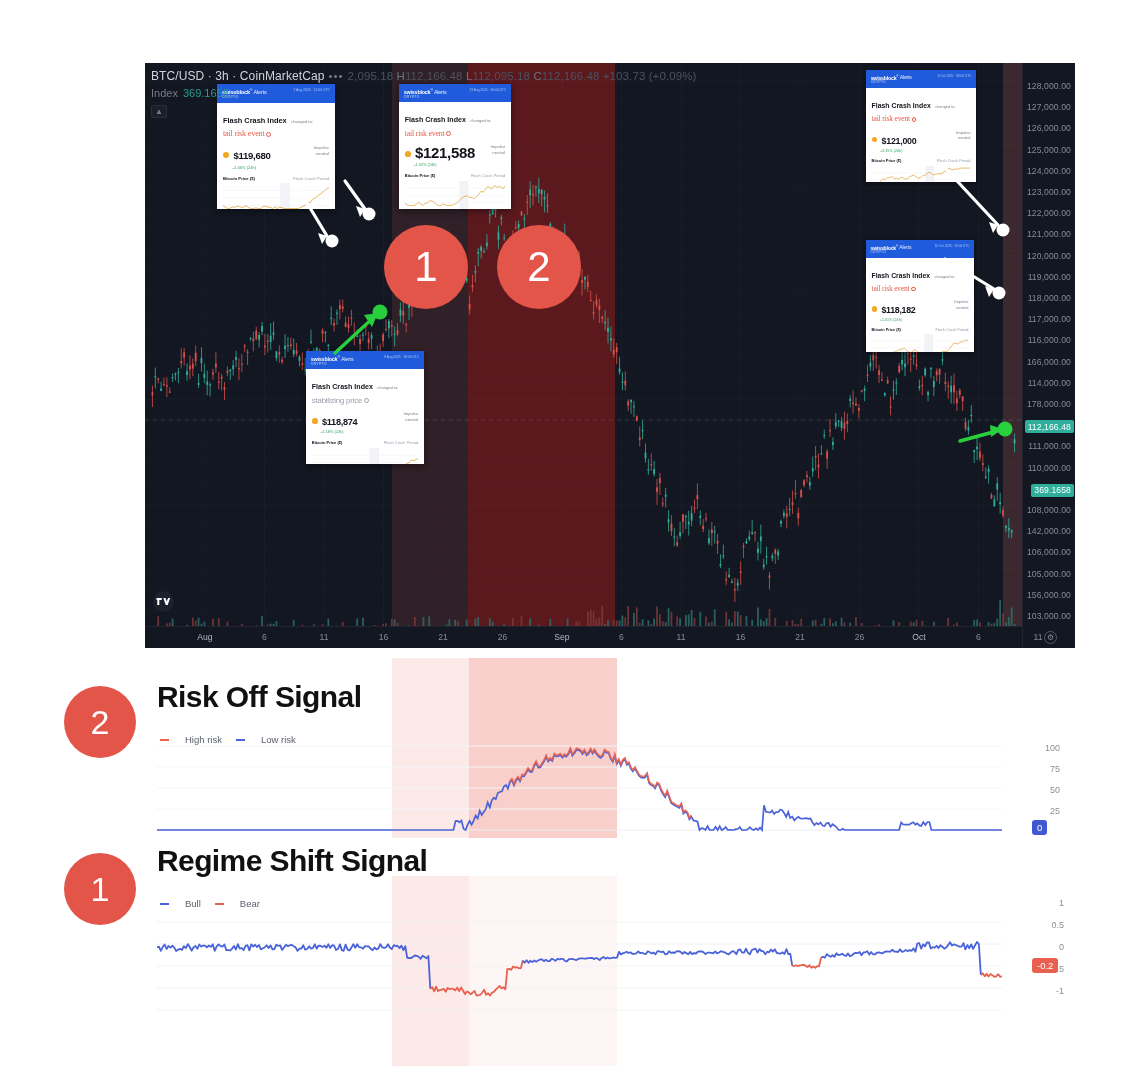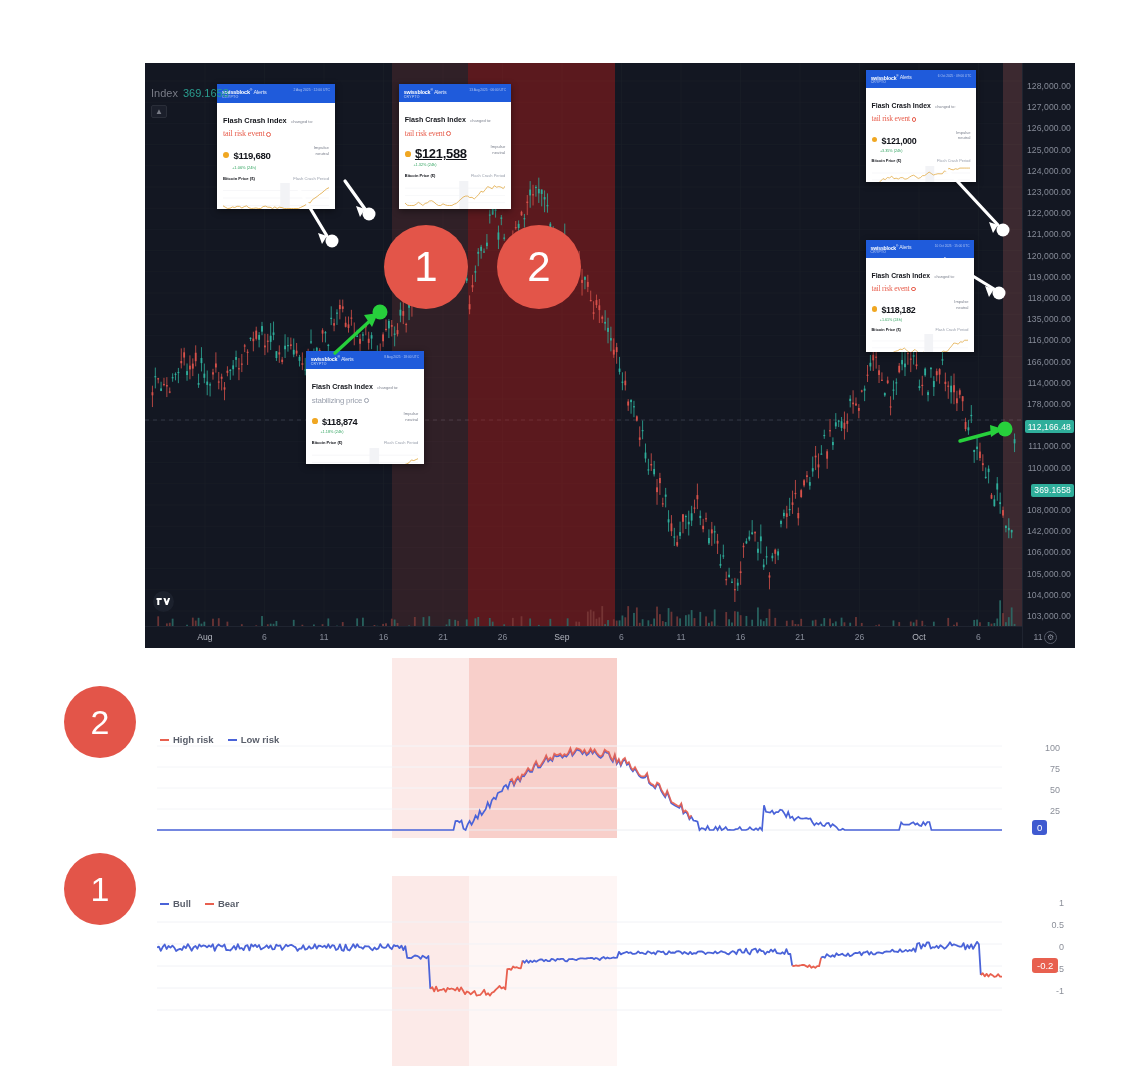--- a/index.html
+++ b/index.html
@@ -159,21 +159,21 @@
   .sig-section { position: absolute; left: 0; width: 1148px; }
   .sig-title {
     position: absolute;
     font-size: 30px; font-weight: 700; color: #111111;
     letter-spacing: -.6px; white-space: nowrap;
   }
   .sig-legend {
     position: absolute; display: flex; gap: 14px;
     font-size: 9.5px; color: #5a5f6b;
   }
-  .sig-legend span { display: inline-flex; align-items: center; gap: 4px; font-weight: bold; }
+  .sig-legend span { display: inline-flex; align-items: center; gap: 16px; }
   .lg-dash { display: inline-block; width: 9px; height: 2px; }
   .sig-plot { position: absolute; overflow: hidden; }
   .sig-axis { position: absolute; font-size: 9px; color: #8b8f99; }
   .sig-axis div { position: absolute; right: 0; white-space: nowrap; }
   .val-badge {
     position: absolute; color: #fff; font-size: 9.5px;
     padding: 2px 5px; border-radius: 3px; white-space: nowrap;
   }
   .band-lite { position: absolute; top: 0; bottom: 0; pointer-events: none; }
 </style>
@@ -1151,20 +1151,27 @@
       </svg>
 
     <div class="dot-white" style="left:224px;top:151px;"></div>
     <div class="dot-white" style="left:187px;top:178px;"></div>
     <div class="dot-white" style="left:858px;top:167px;"></div>
     <div class="dot-white" style="left:854px;top:230px;"></div>
     <div class="dot-green" style="left:235px;top:249px;"></div>
     <div class="dot-green" style="left:860px;top:366px;"></div>
   </div>
 
+  <div class="tv-legend">
+    <span class="sym">BTC/USD · 3h · CoinMarketCap</span><span class="dots">•••</span><span class="ohlc">2,095.18</span>
+    <span class="ohlc"><b>H</b><span>112,166.48</span></span>
+    <span class="ohlc"><b>L</b><span>112,095.18</span></span>
+    <span class="ohlc"><b>C</b><span>112,166.48</span></span>
+    <span class="chg">+103.73 (+0.09%)</span>
+  </div>
 
   <div class="tv-vol">
     <span>Index</span><span class="val">369.1658</span>
   </div>
 
   <div class="tv-collapse">▲</div>
 
   <div id="tv-logo">
     <svg viewBox="0 0 24 24" width="21" height="21">
       <path d="M4 8h6v2.2H7.2V16H4.9v-5.8H4z" fill="#ffffff"></path>
@@ -1178,34 +1185,34 @@
       <div class="pa-tick" style="top: 39.2px;">127,000.00</div>
       <div class="pa-tick" style="top: 60.4px;">126,000.00</div>
       <div class="pa-tick" style="top: 81.6px;">125,000.00</div>
       <div class="pa-tick" style="top: 102.8px;">124,000.00</div>
       <div class="pa-tick" style="top: 124px;">123,000.00</div>
       <div class="pa-tick" style="top: 145.2px;">122,000.00</div>
       <div class="pa-tick" style="top: 166.4px;">121,000.00</div>
       <div class="pa-tick" style="top: 187.6px;">120,000.00</div>
       <div class="pa-tick" style="top: 208.8px;">119,000.00</div>
       <div class="pa-tick" style="top: 230px;">118,000.00</div>
-      <div class="pa-tick" style="top: 251.2px;">135,000.00</div>
+      <div class="pa-tick" style="top: 251.2px;">117,000.00</div>
       <div class="pa-tick" style="top: 272.4px;">116,000.00</div>
       <div class="pa-tick" style="top: 293.6px;">166,000.00</div>
       <div class="pa-tick" style="top: 314.8px; text-align: center;">114,000.00</div>
       <div class="pa-tick" style="top: 336px;">178,000.00</div>
       <div class="pa-badge" style="top: 357.2px;">112,166.48</div>
       <div class="pa-tick" style="top: 378.4px;">111,000.00</div>
       <div class="pa-tick" style="top: 399.6px;">110,000.00</div>
       <div class="pa-badge" style="top: 420.8px;">369.1658</div>
       <div class="pa-tick" style="top: 442px;">108,000.00</div>
       <div class="pa-tick" style="top: 463.2px;">142,000.00</div>
       <div class="pa-tick" style="top: 484.4px;">106,000.00</div>
       <div class="pa-tick" style="top: 505.6px;">105,000.00</div>
-      <div class="pa-tick" style="top: 526.8px;">104,000.00</div>
+      <div class="pa-tick" style="top: 526.8px;">156,000.00</div>
       <div class="pa-tick" style="top: 548px;">103,000.00</div>
     </div>
 
   <div id="tv-time-axis">
       <div class="ta-tick mon" style="left: 60px;">Aug</div>
       <div class="ta-tick" style="left: 119.5px;">6</div>
       <div class="ta-tick" style="left: 179px;">11</div>
       <div class="ta-tick" style="left: 238.5px;">16</div>
       <div class="ta-tick" style="left: 298px;">21</div>
       <div class="ta-tick" style="left: 357.5px;">26</div>
@@ -1277,21 +1284,21 @@
         <div style="margin-bottom:2.4px;">
           <span class="ac-title" style="font-size:7.104px;">Flash Crash Index</span>
           <span class="ac-changed" style="font-size:4.032px;">changed to:</span>
         </div>
         <div class="ac-state risk" style="font-size:7.871999999999999px;margin-bottom:6.72px;">tail risk event
           <span style="display:inline-block;width:4.8px;height:4.8px;border-radius:50%;border:1.056px solid currentColor;vertical-align:middle;"></span>
         </div>
         <div class="ac-price-row" style="margin-bottom:5.76px;">
           <div>
             <span class="ac-coin" style="width:5.76px;height:5.76px;"></span>
-            <span class="ac-price" style="font-size:13px;text-decoration:underline;">$121,588</span>
+            <span class="ac-price" style="font-size:15px;">$121,588</span>
             <div class="ac-delta" style="font-size:3.84px;margin-left:8.64px;margin-top:1.152px;">+1.32% (24h)</div>
           </div>
           <div class="ac-impulse" style="font-size:4.224px;">
             <div>Impulse</div>
             <div>neutral</div>
           </div>
         </div>
         <div class="ac-chart-hd" style="font-size:4.032px;margin-bottom:2.4px;">
           <span class="l">Bitcoin Price ($)</span>
           <span class="r">Flash Crash Period</span>
@@ -1446,20 +1453,21 @@
   <span>2</span>
 </div>
 <div class="num-badge side" style="left:64px;top:686px;">
   <span>2</span>
 </div>
 <div class="num-badge side" style="left:64px;top:853px;">
   <span>1</span>
 </div>
 
 <div class="sig-section" style="top:648px;height:190px;">
+  <div class="sig-title" style="left:157px;top:32px;">Risk Off Signal</div>
   <div class="sig-legend" style="left:160px;top:86px;">
     <span>
       <i class="lg-dash" style="background:#e8604f"></i>
       <em style="font-style:normal">High risk</em>
     </span>
     <span>
       <i class="lg-dash" style="background:#4a63d8"></i>
       <em style="font-style:normal">Low risk</em>
     </span>
   </div>
@@ -1480,20 +1488,21 @@
   <div class="sig-axis" style="left:1030px;top:95px;width:30px;height:90px;">
       <div style="top: 0px;">100</div>
       <div style="top: 21px;">75</div>
       <div style="top: 42px;">50</div>
       <div style="top: 63px;">25</div>
     </div>
   <div class="val-badge" style="left:1032px;top:172px;background:#3f5ad0;">0</div>
 </div>
 
 <div class="sig-section" style="top:838px;height:230px;">
+  <div class="sig-title" style="left:157px;top:6px;">Regime Shift Signal</div>
   <div class="sig-legend" style="left:160px;top:60px;align-items:center;">
     <span>
       <i class="lg-dash" style="background:#4a63d8"></i>
       <em style="font-style:normal">Bull</em>
     </span>
     <span>
       <i class="lg-dash" style="background:#e8604f"></i>
       <em style="font-style:normal">Bear</em>
     </span>
   </div>

